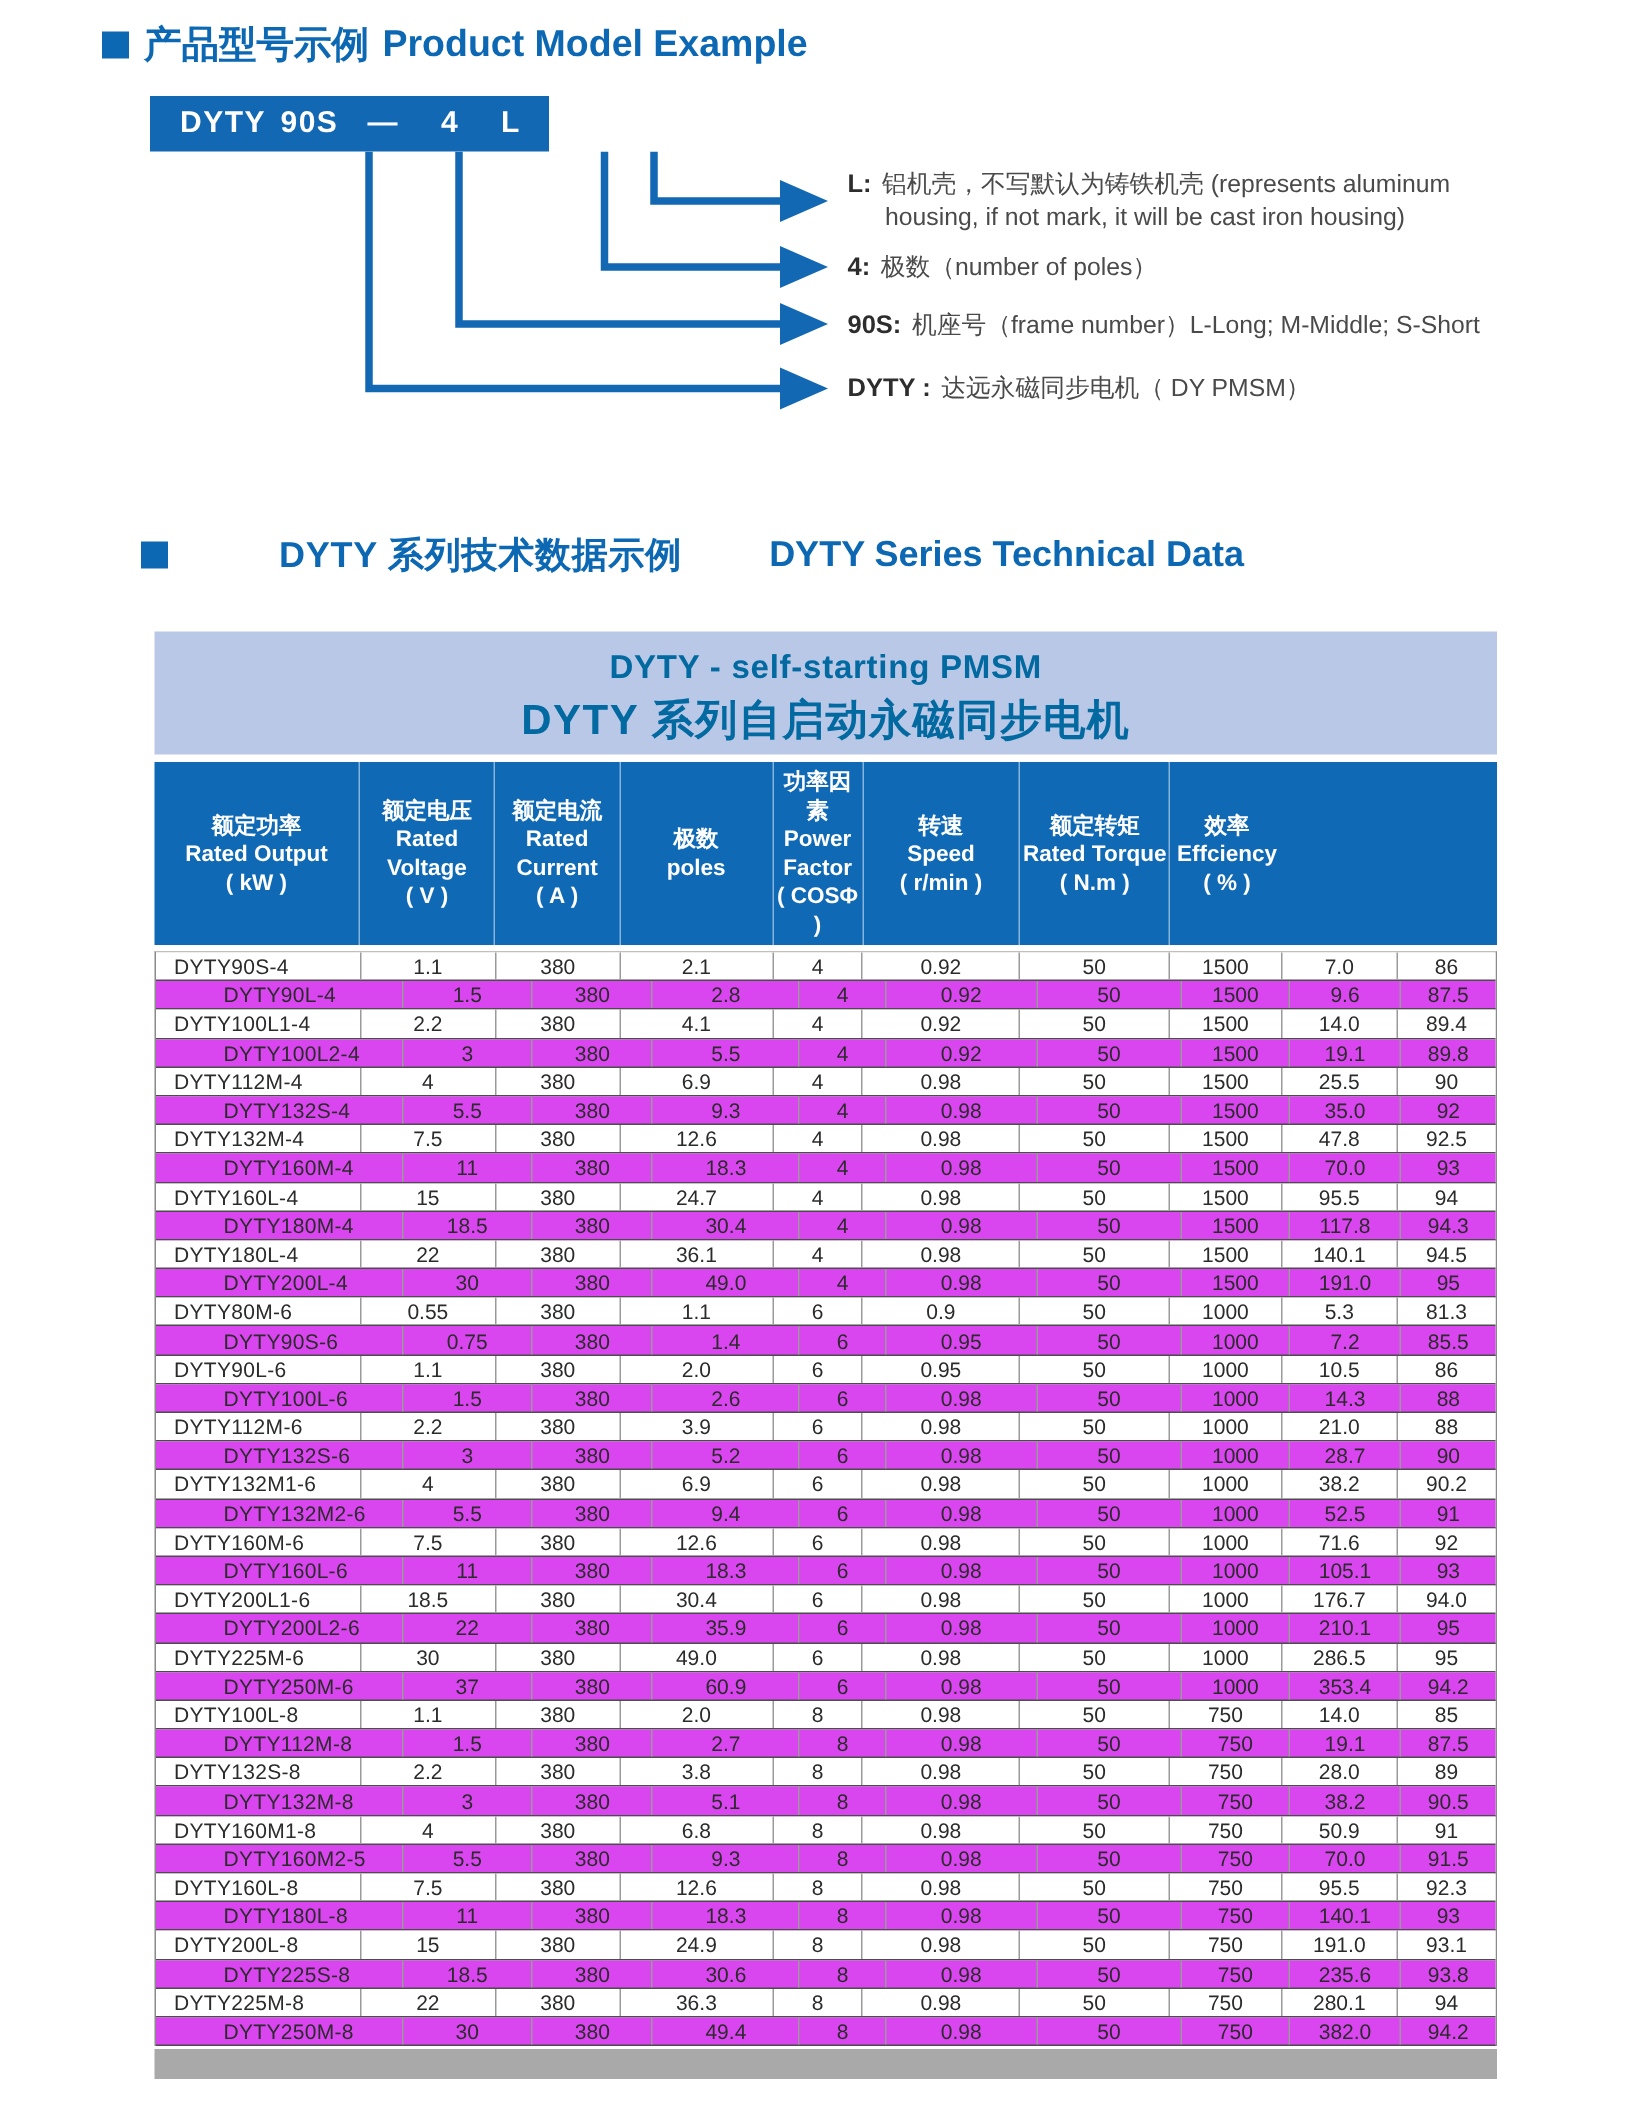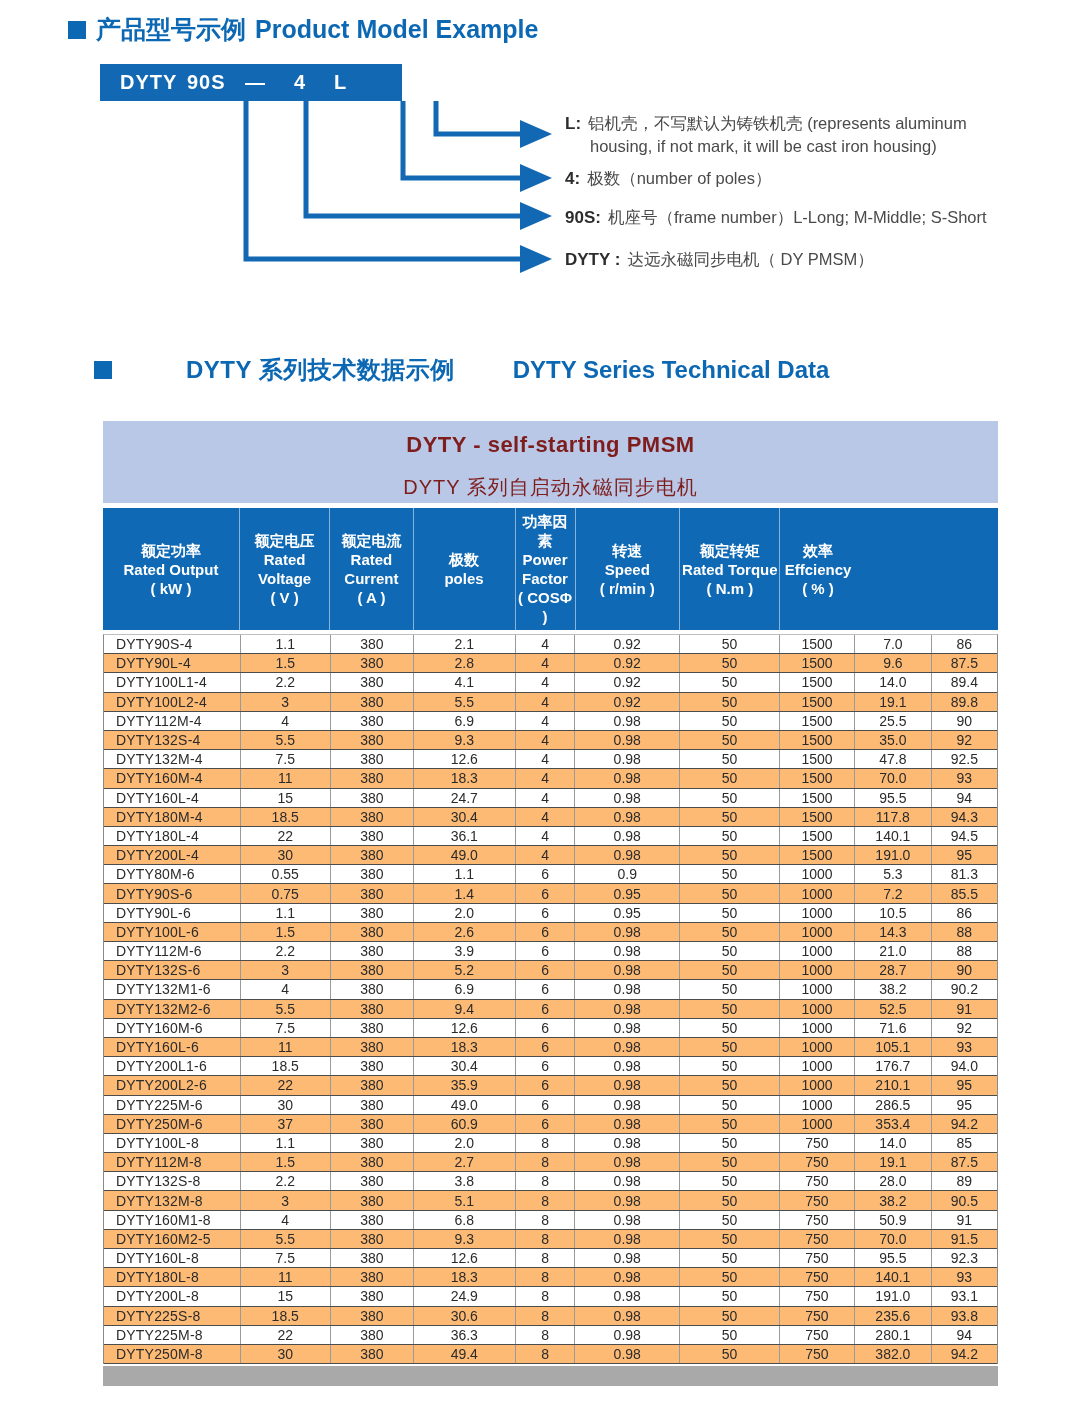--- a/index.html
+++ b/index.html
@@ -19,21 +19,21 @@
   #title1 { left:68px; top:13px; font-size:25px; }
   #title1 .sq { margin-right:10px; }
   #title1 .en { margin-left:9px; }
   #title2 { left:94px; top:354px; font-size:24px;gap:32px; }
   #title2 .sq { margin-right:42px; }
   #title2 .zh { letter-spacing:.5px; }
   #title2 .en { margin-left:26px; }
 
   
   .model-box {
-    position:absolute; left:100px; top:64px; width:302px; height:37px;
+    position:absolute; left:100px; top:64px; width:266px; height:37px;
     background:#1268b3;
   }
   .model-box span {
     position:absolute; top:7px; color:#fff; font-weight:bold; font-size:20px;
     letter-spacing:1px;
   }
   .mp1{left:20px;} .mp2{left:87px;} .mp3{left:145px;} .mp4{left:194px;} .mp5{left:234px;}
 
   .connectors { position:absolute; left:100px; top:101px; }
 
@@ -45,25 +45,25 @@
   .callout .prefix { font-weight:bold; color:#2d2d2d; font-size:17px; margin-right:7px; }
   .callout .cont { display:block; margin-left:25px; }
   .c1{ top:112px; } .c2{ top:167px; } .c3{ top:206px; } .c4{ top:248px; }
 
   
   .table-wrap {
     position:absolute; left:103px; top:421px; width:895px;
     --cols:15.3% 10.1% 9.3% 11.4% 6.7% 11.7% 11.2% 8.4% 8.6% 7.3%;
   }
   .band {
-    height:82px; background:#b9c8e7; text-align:center; color:#7f1d1d;
+    height:82px; background:#b9c8e7; text-align:center; color:#0369a1;
     padding-top:11px;
   }
   .band .l1 { font-size:22px; font-weight:bold; letter-spacing:.5px; }
-  .band .l2 { font-size:20px; font-weight:normal; margin-top:16px; letter-spacing:1px; }
+  .band .l2 { font-size:28px; font-weight:bold; margin-top:3px; letter-spacing:1px; }
 
   .thead {
     display:grid; grid-template-columns:var(--cols);
     background:#0f69b4; margin-top:5px; min-height:87px;
   }
   .hcell {
     display:flex; flex-direction:column; justify-content:center; align-items:center;
     text-align:center; color:#fff; font-weight:bold; font-size:15px; line-height:19px;
     padding:4px 1px; border-right:1px solid rgba(255,255,255,.5);
   }
@@ -71,21 +71,21 @@
 
   .tbody {
     margin-top:4px;
     border-left:1px solid #8a8a8a; border-right:1px solid #8a8a8a;
     border-top:1px solid #bfbfbf;
   }
   .trow {
     display:grid; grid-template-columns:var(--cols); height:19.2px;
     border-bottom:1px solid #4c4c4c; background:#fff;
   }
-  .trow.alt { background:#fdba74; }
+  .trow.alt { background:#d946ef;padding-left:33px; }
   .tcell {
     display:flex; align-items:center; justify-content:center;
     font-size:14px; color:#2b2b2b; border-right:1px solid #9a9a9a;
     overflow:hidden; line-height:1;
   }
   .tcell:last-child { border-right:none; }
   .tcell.model { justify-content:flex-start; padding-left:12px; letter-spacing:.2px; }
 
   .footer-bar { height:20px; background:#a9a9a9; margin-top:2px; }
 </style>

